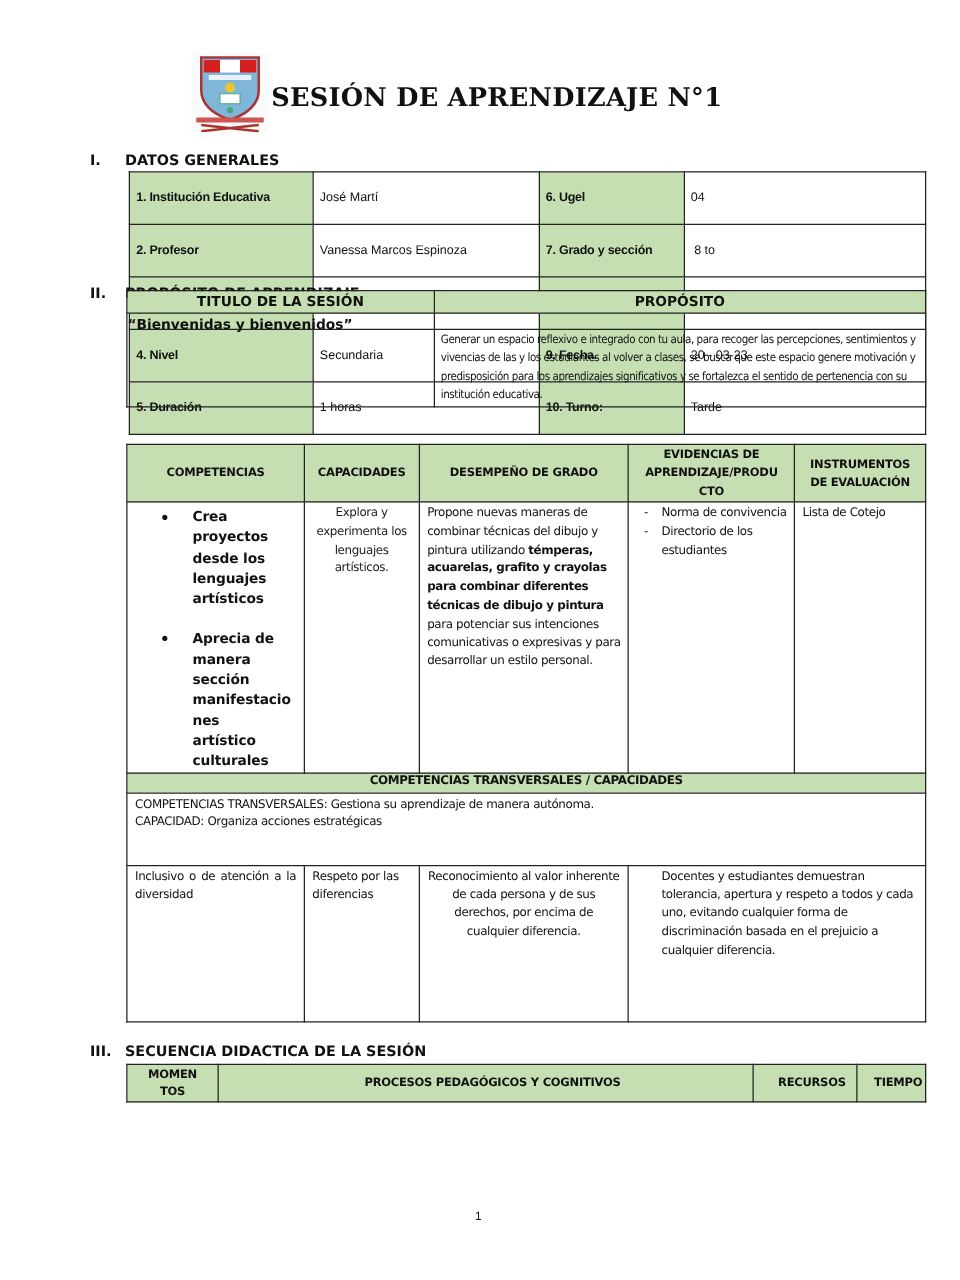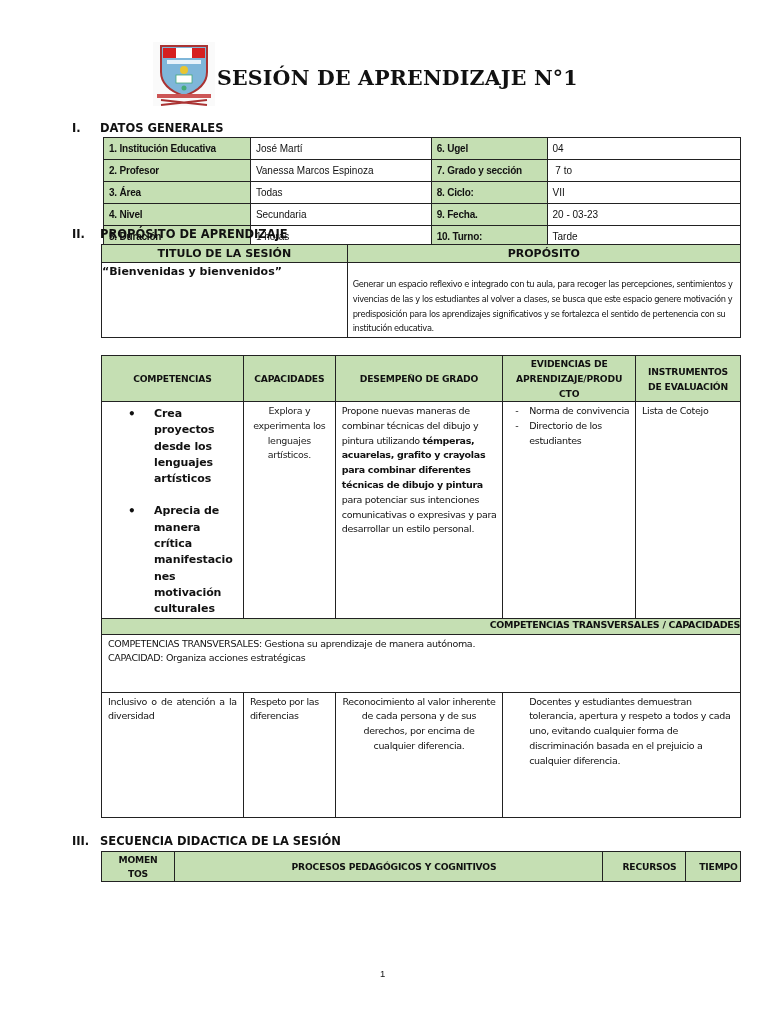--- a/index.html
+++ b/index.html
@@ -14,25 +14,25 @@
   .section-head { font-family: "DejaVu Sans", sans-serif; font-weight: bold; font-size: 11.5px; color: #111; }
   .section-head .num { position: absolute; left: 0; }
   .section-head .txt { position: absolute; left: 28px; white-space: nowrap; }
 
   table { border-collapse: collapse; }
   td, th { border: 1px solid #222; }
   .green { background: #c5dfb3; }
 
   
   .dg { left: 103px; top: 137px; width: 638px; font-size: 10px; }
-  .dg td { height: 14.6px; padding: 4px 5px; line-height: 13px; white-space: nowrap; }
+  .dg td { height: 14.6px; padding: 14px 5px; line-height: 13px; white-space: nowrap; }
   .dg td.lbl { font-weight: bold; letter-spacing: -0.2px; }
 
   
-  .prop { left: 101px; top: 244px; width: 640px; }
+  .prop { left: 101px; top: 232px; width: 640px; }
   .prop th { font-family: "DejaVu Sans", sans-serif; font-size: 11px; font-weight: bold; height: 18px; }
   .prop td { vertical-align: top; }
   .prop .titulo { font-family: "DejaVu Sans", sans-serif; font-weight: bold; font-size: 11px; text-align: left; padding-top: 2px; }
   .prop .ptext { font-family: "DejaVu Sans Condensed", "DejaVu Sans", sans-serif; font-size: 9.2px; line-height: 14.8px; padding: 14px 4px 1px 5px; letter-spacing: -0.35px; margin-top: 30px; }
 
   
   .comp { left: 101px; top: 355px; width: 640px; font-family: "DejaVu Sans", sans-serif; }
   .comp th { font-size: 9.2px; font-weight: bold; text-align: center; line-height: 15px; letter-spacing: -0.2px; }
   .comp td { vertical-align: top; font-size: 9.5px; letter-spacing: -0.3px; margin-left: 16px; }
   .compet-list { list-style: none; padding: 4px 0 0 26px; font-weight: bold; font-size: 11px; line-height: 16.3px; }
@@ -40,21 +40,21 @@
   .compet-list li:last-child { margin-bottom: 0; }
   .compet-list li::before { content: "\2022"; position: absolute; left: 0; top: 0; font-size: 12px; }
   .cap { text-align: center; padding: 2px 4px; line-height: 14.8px; color: #222; }
   .desemp { padding: 2px 4px 2px 6px; line-height: 14.8px; }
   .desemp b { font-weight: bold; }
   .evid { padding: 2px 4px 0 12px; line-height: 14.8px; }
   .evid .ev-item { position: relative; padding-left: 14px; }
   .evid .ev-item::before { content: "-"; position: absolute; left: 0; }
   .instr { padding: 2px 6px; line-height: 14.8px; }
 
-  .ct-head { font-size: 9.2px; font-weight: bold; text-align: right; height: 16px; }
+  .ct-head { font-size: 9.2px; font-weight: bold; text-align: center; height: 16px; }
   .ct-body { padding: 2px 6px; line-height: 14.6px; font-size: 9.3px; height: 58px; }
 
   .enf-head th { height: 30px; }
   .enf-body td { height: 125px; line-height: 14.8px; }
   .enf1 { padding: 2px 6px; text-align: justify; }
   .enf2 { padding: 2px 6px; }
   .enf3 { padding: 2px 6px; text-align: center; }
   .enf4 { padding: 2px 8px 2px 26px; }
 
   
@@ -99,21 +99,21 @@
       <tr>
     <td class="lbl green">1. Institución Educativa</td>
     <td>José Martí</td>
     <td class="lbl green">6. Ugel</td>
     <td>04</td>
   </tr>
   <tr>
     <td class="lbl green">2. Profesor</td>
     <td>Vanessa Marcos Espinoza</td>
     <td class="lbl green">7. Grado y sección</td>
-    <td style="white-space:pre"> 7 to</td>
+    <td style="white-space:pre"> 8 to</td>
   </tr>
   <tr>
     <td class="lbl green">3. Área</td>
     <td>Todas</td>
     <td class="lbl green">8. Ciclo:</td>
     <td>VII</td>
   </tr>
   <tr>
     <td class="lbl green">4. Nivel</td>
     <td>Secundaria</td>
@@ -164,21 +164,21 @@
     <th class="green">COMPETENCIAS</th>
     <th class="green">CAPACIDADES</th>
     <th class="green">DESEMPEÑO DE GRADO</th>
     <th class="green" style="padding:0 6px;">EVIDENCIAS DE APRENDIZAJE/PRODU CTO</th>
     <th class="green" style="padding:0 4px;margin-top:35px;">INSTRUMENTOS DE EVALUACIÓN</th>
   </tr>
   <tr style="height:197px">
     <td>
       <ul class="compet-list">
         <li>Crea proyectos desde los lenguajes artísticos</li>
-        <li>Aprecia de manera crítica manifestacio nes motivación culturales</li>
+        <li>Aprecia de manera sección manifestacio nes artístico culturales</li>
       </ul>
     </td>
     <td class="cap">Explora y experimenta los lenguajes artísticos.</td>
     <td class="desemp"><span>Propone nuevas maneras de combinar técnicas del dibujo y pintura utilizando </span><b>témperas, acuarelas, grafito y crayolas para combinar diferentes técnicas de dibujo y pintura</b><span> para potenciar sus intenciones comunicativas o expresivas y para desarrollar un estilo personal.</span></td>
     <td class="evid">
       <div class="ev-item">Norma de convivencia</div>
       <div class="ev-item">Directorio de los estudiantes</div>
     </td>
     <td class="instr">Lista de Cotejo</td>
   </tr>

